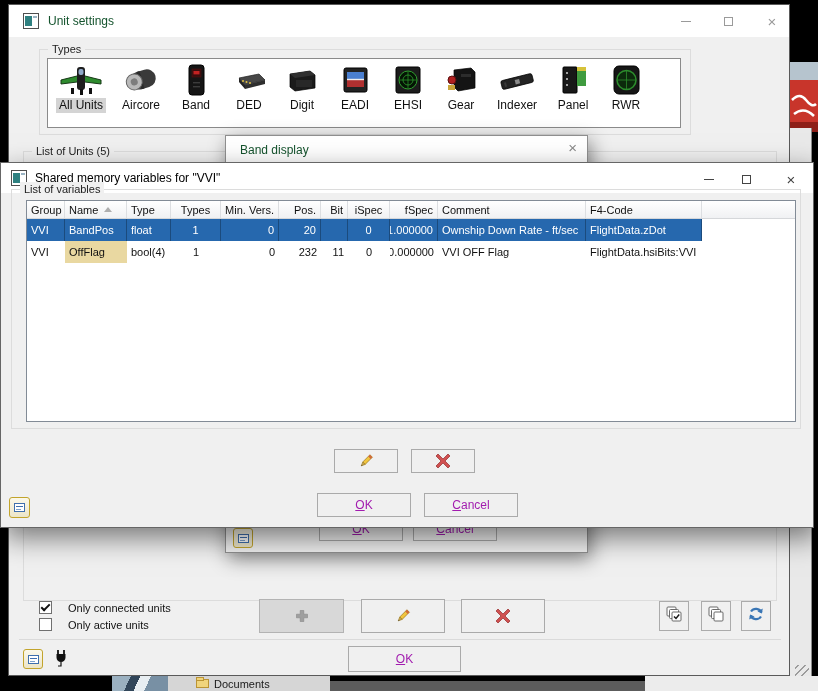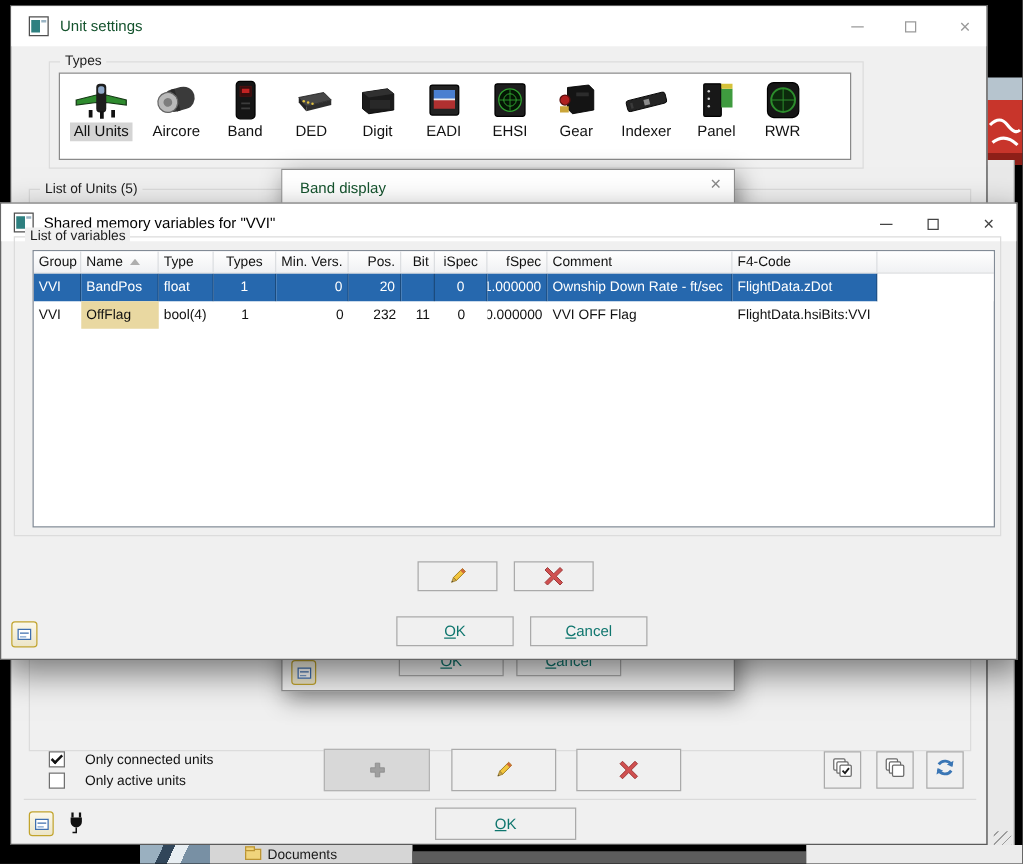--- a/index.html
+++ b/index.html
@@ -16,21 +16,21 @@
   .min-glyph{width:10px;height:1px;background:currentColor;}
   .max-glyph{width:9px;height:9px;border:1px solid currentColor;box-sizing:border-box;}
   .close-glyph{font-size:15px;line-height:15px;}
   .app-icon{width:16px;height:16px;display:inline-block;position:relative;background:#fff;border:1px solid #4f4f4f;box-sizing:border-box;}
   .app-icon::before{content:"";position:absolute;left:1px;top:2px;width:7px;height:10px;background:#2e8080;}
   .app-icon::after{content:"";position:absolute;right:1px;top:2px;width:4px;height:2px;background:#9ab4c4;}
 
   .groupbox{position:absolute;border:1px solid #dcdcdc;box-sizing:border-box;}
   .groupbox-label{position:absolute;top:-8px;left:8px;background:#f0f0f0;padding:0 4px;font-size:11px;color:#1d1d1d;line-height:14px;}
 
-  .btn{position:absolute;background:#f0f0f0;border:1px solid #aaaaaa;box-sizing:border-box;display:flex;align-items:center;justify-content:center;font-size:12px;color:#0f766e;}
+  .btn{position:absolute;background:#f0f0f0;border:1px solid #aaaaaa;box-sizing:border-box;display:flex;align-items:center;justify-content:center;font-size:12px;color:#a21caf;}
   .btn .btn-label{display:block;text-align:center;width:100%;}
   .btn .btn-label::first-letter{text-decoration:underline;}
   .btn.disabled{background:#d8d8d8;border-color:#b3b3b3;}
 
   
   .photo{position:absolute;left:790px;top:62px;width:28px;height:70px;background:linear-gradient(#b6c4ce 0 26%,#c8352b 26% 86%,#8e1f18 86% 100%);overflow:hidden;}
   .bg-sliver{position:absolute;left:790px;top:128px;width:22px;height:554px;background:#e9e9e9;border-right:1px solid #8a8a8a;box-sizing:border-box;}
   .grip{position:absolute;right:2px;bottom:3px;width:14px;height:14px;
     background:repeating-linear-gradient(135deg,transparent 0 2px,#9c9c9c 2px 3px,transparent 3px 5px);}
   .thumb{position:absolute;left:112px;top:676px;width:56px;height:15px;

